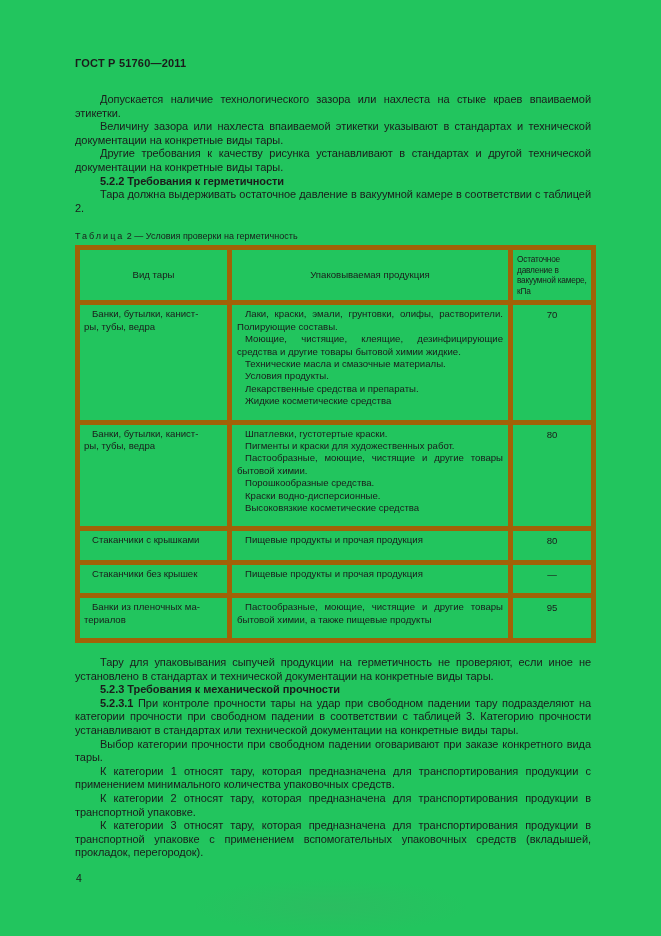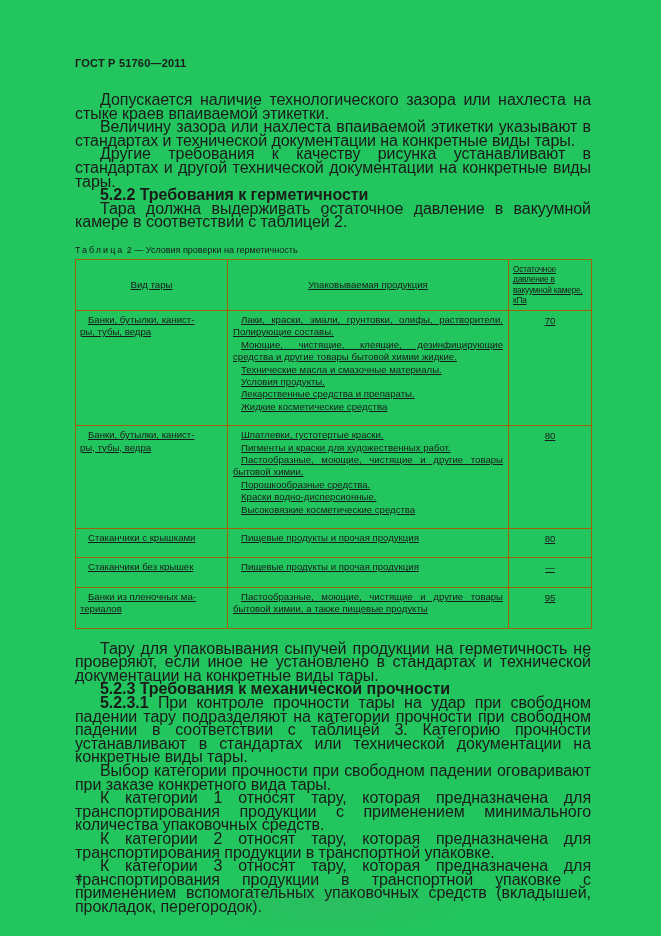--- a/index.html
+++ b/index.html
@@ -17,21 +17,21 @@
     background:#22c55e;
     padding:57px 70px 0 75px;
   }
   .doc-header {
     font-weight:bold;
     font-size:11px;
     letter-spacing:0.2px;
     margin-bottom:24px;
   }
   .p {
-    font-size:16px;
+    font-size:11px;
     line-height:13.6px;
     text-align:justify;
     text-indent:25px;
     letter-spacing:-0.05px;
   }
   .bold { font-weight:bold; }
   .caption {
     margin-top:16px;
     margin-bottom:3px;
     font-size:9px;
@@ -42,23 +42,22 @@
     width:516px;
     border-collapse:collapse;
     table-layout:fixed;
     font-size:9.6px;
     line-height:12.4px;
   }
   col.c1 { width:152px; }
   col.c2 { width:281px; }
   col.c3 { width:83px; }
   th, td {
-    border:1px solid #a16207;
+    border:5px solid #a16207;
     vertical-align:top;
-    text-decoration:underline;
   }
   th {
     font-weight:normal;
     text-align:center;
     vertical-align:middle;
     padding:7px 3px;
     font-size:9.6px;
   }
   th.th3 {
     font-size:8.3px;

